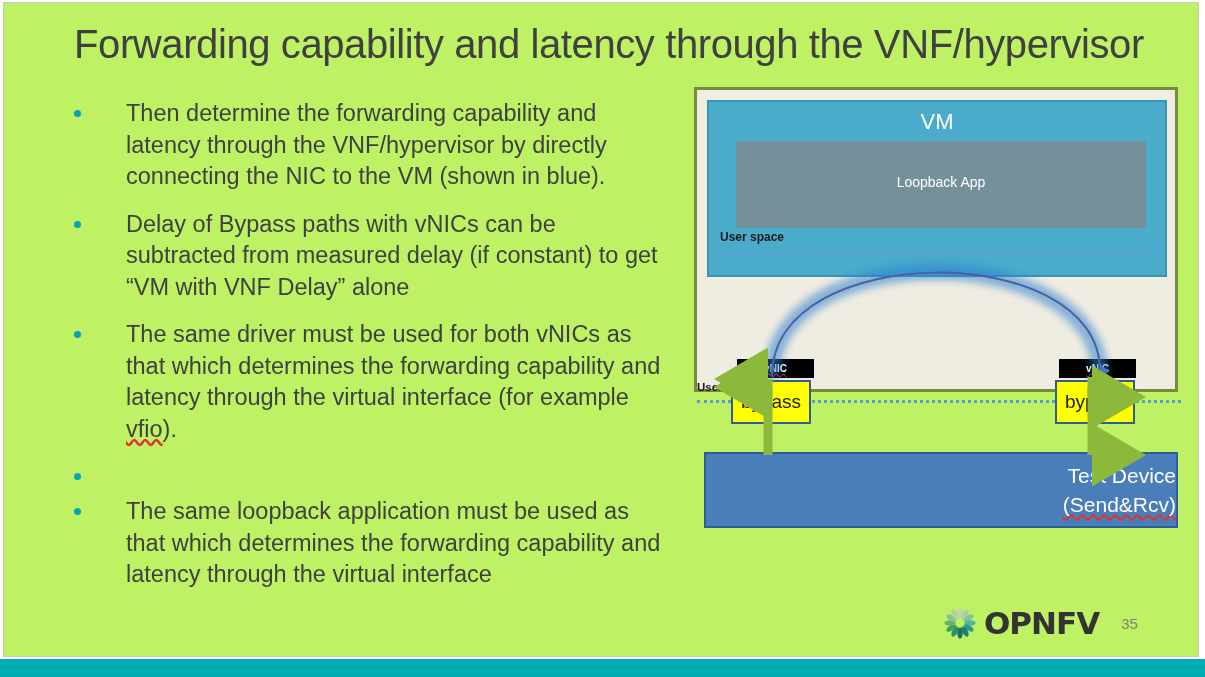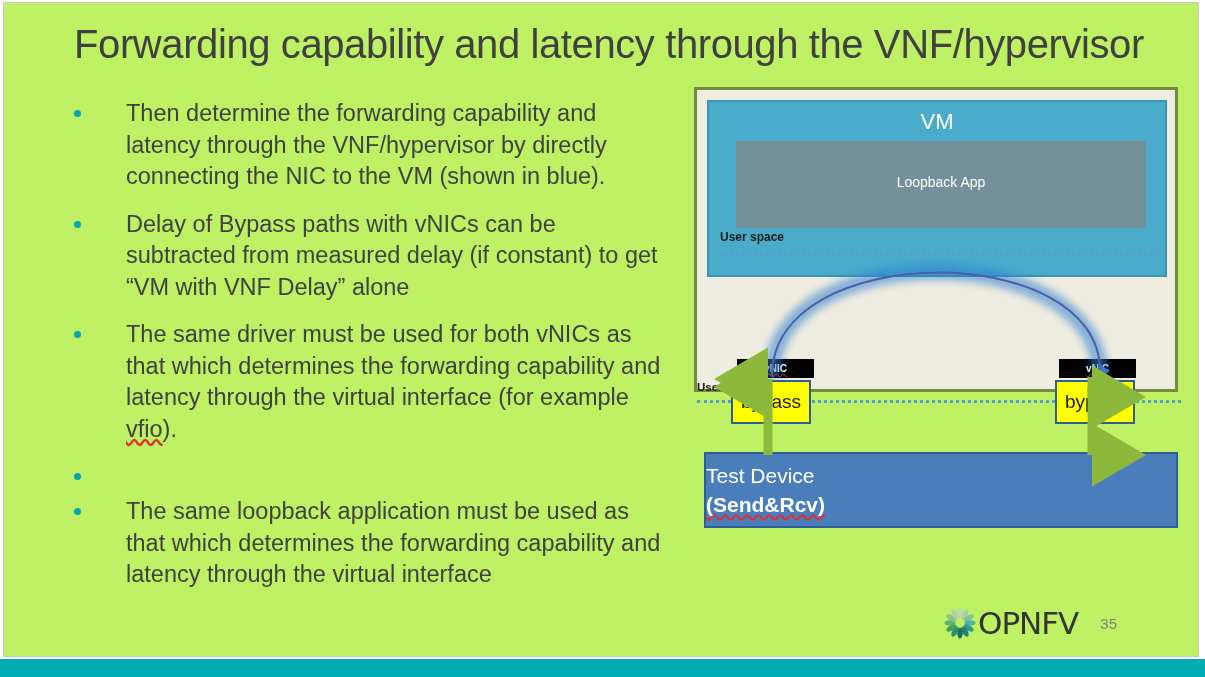--- a/index.html
+++ b/index.html
@@ -64,34 +64,34 @@
 
   .bypass{position:absolute;top:252px;width:80px;height:44px;
           background:#ffff00;border:2.5px solid #2e5f94;box-sizing:border-box;
           display:flex;align-items:center;justify-content:center;
           font-size:19px;color:#1b1b1b;margin-top:38px;}
   #bypass-left{left:34px;}
   #bypass-right{left:358px;}
 
   #test-device{position:absolute;left:10px;top:365px;width:474px;height:76px;
                background:#4a7ebb;border:2px solid #2e5f94;box-sizing:border-box;
-               display:flex;flex-direction:column;align-items:flex-start;
+               display:flex;flex-direction:column;align-items:flex-end;
                justify-content:center;}
   #test-device div{font-size:21px;color:#ffffff;line-height:29px;}
   #td-sub{text-decoration:underline wavy #e03030;
-          text-decoration-skip-ink:none;font-weight:bold;}
+          text-decoration-skip-ink:none;}
 
   .svg-layer{position:absolute;left:0;top:0;width:484px;height:452px;
              pointer-events:none;}
 
   
   #footer{position:absolute;left:938px;top:602px;display:flex;
           align-items:center;}
-  #opnfv-word{font-size:31px;font-weight:normal;color:#333333;
-              letter-spacing:-1px;margin-left:0;
+  #opnfv-word{font-size:31px;font-weight:bold;color:#333333;
+              letter-spacing:-1px;margin-left:6px;
               font-family:"DejaVu Sans",sans-serif;}
   #page-num{font-size:15px;color:#808080;margin-left:22px;}
 </style>
 </head>
 <body>
 
 <div id="slide">
 
   <div id="title">Forwarding capability and latency through the VNF/hypervisor</div>
 

